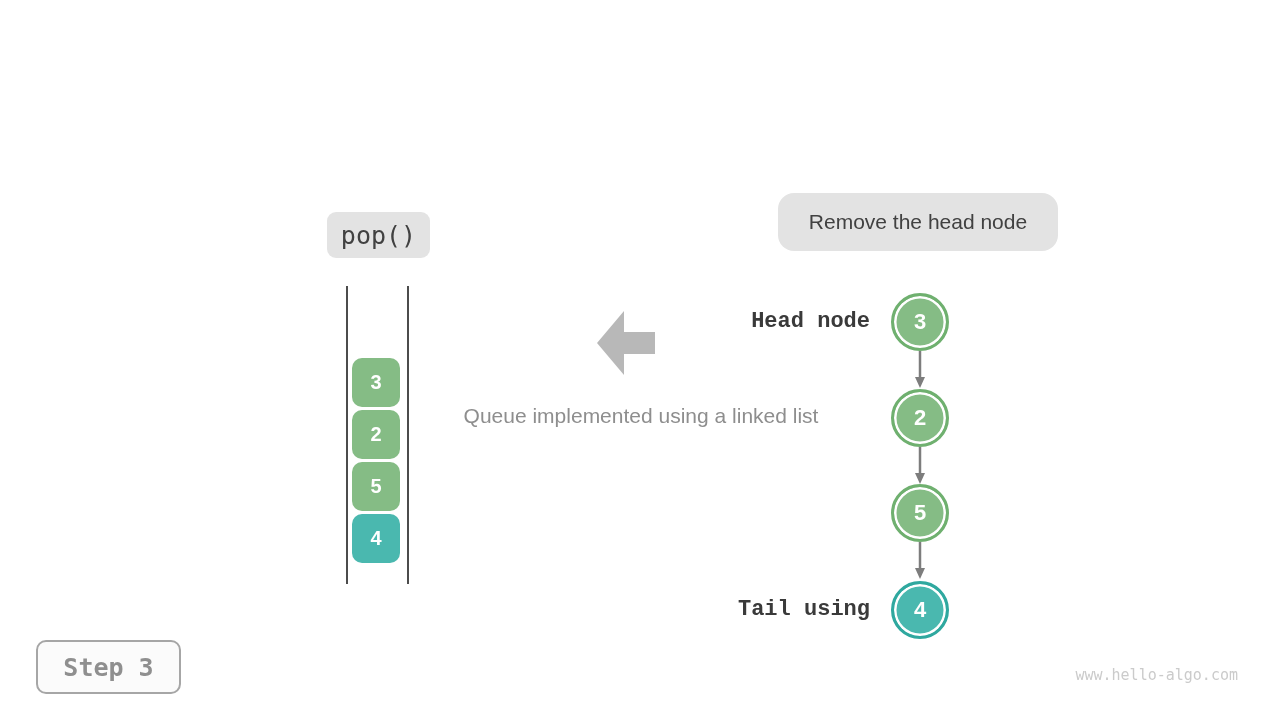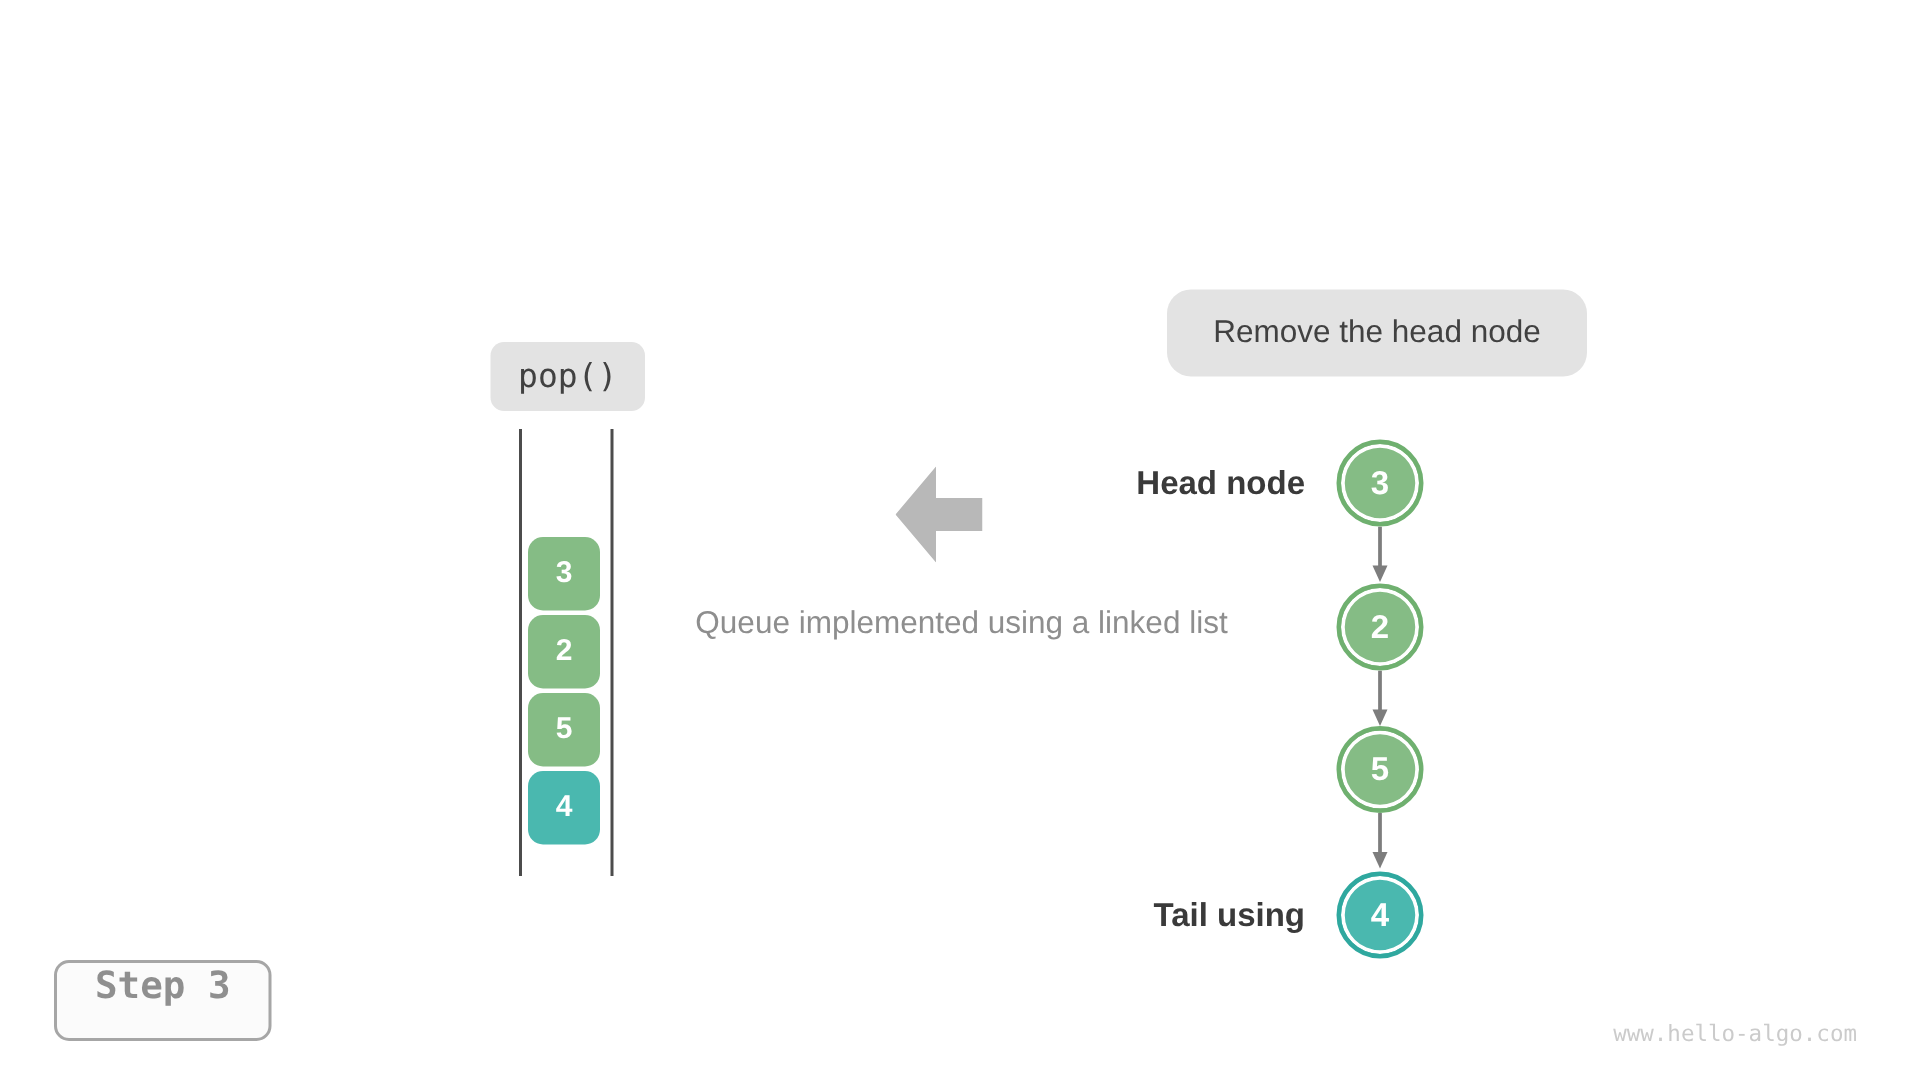--- a/index.html
+++ b/index.html
@@ -17,22 +17,21 @@
     display: flex;
     align-items: center;
     justify-content: center;
     background: var(--badgeBg);
     color: var(--badgeText);
   }
   .op-badge {
     left: 327px; top: 212px; width: 103px; height: 46px;
     border-radius: 9px;
     font-family: "DejaVu Sans Mono", monospace;
-    font-size: 22px;
-    margin-top: 16px;
+    font-size: 25px;
   }
   .annotation-badge {
     left: 778px; top: 193px; width: 280px; height: 58px;
     border-radius: 16px;
     font-size: 21px;
     text-align: center;
   }
   
   .stack-line {
     position: absolute;
@@ -102,43 +101,44 @@
   .connector line    { stroke: var(--connector); stroke-width: 2.5; }
   .connector polygon { fill: var(--connector); }
   .side-label {
     position: absolute;
     left: 660px; width: 210px;
     text-align: right;
     font-size: 22px;
     font-weight: bold;
     color: var(--labelText);
     line-height: 28px;
+    font-family: Liberation Mono, monospace;
   }
   .head-label { top: 308px; }
   .tail-label { top: 596px; }
   
   .step-badge {
     position: absolute;
     left: 36px; top: 640px; width: 145px; height: 54px;
     box-sizing: border-box;
     background: var(--stepBg);
     border: 2px solid var(--stepBorder);
     border-radius: 10px;
     display: flex;
-    align-items: flex-start;
+    align-items: center;
     justify-content: center;
     font-family: "DejaVu Sans Mono", monospace;
     font-size: 25px;
     font-weight: bold;
     color: var(--stepText);
   }
   
   .watermark {
     position: absolute;
-    right: 42px; bottom: 22px;
+    right: 42px; bottom: 36px;
     font-family: "DejaVu Sans Mono", monospace;
     font-size: 15px;
     color: var(--watermarkText);
   }
 </style>
 </head>
 <body>
 
 <div id="canvas" style="width: 1280px; height: 720px; background: rgb(255, 255, 255);">
 

